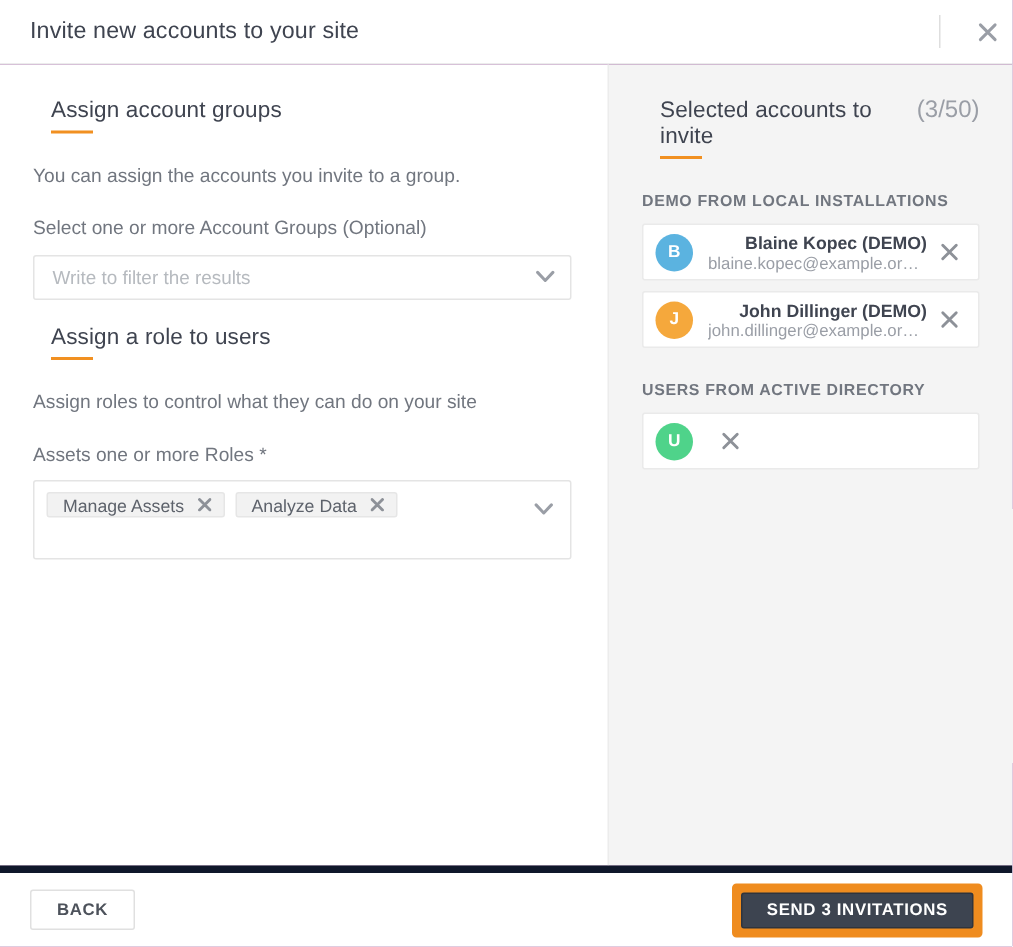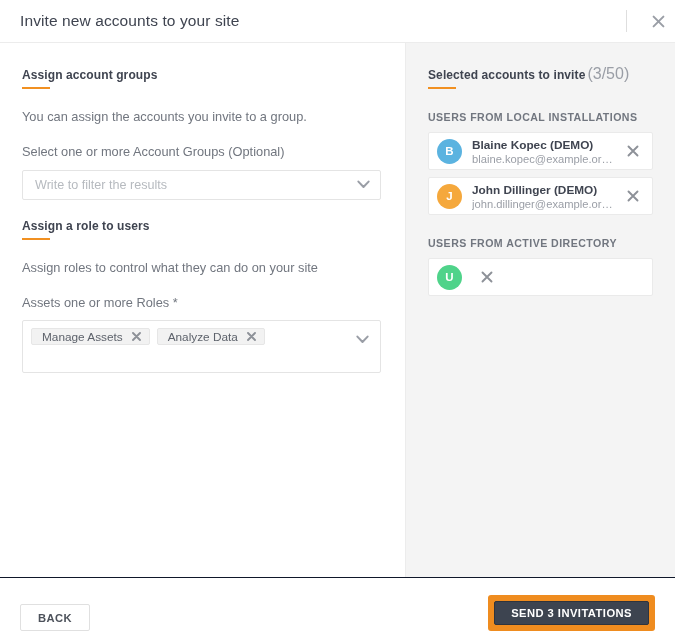--- a/index.html
+++ b/index.html
@@ -76,27 +76,28 @@
   }
   .right-pane {
     flex: 1 1 auto;
     background: #f4f4f4;
     padding: 22px 22px 0 22px;
     overflow: hidden;
   }
 
   
   .section-head {
-    font-size: 12px;
+    font-size: 15px;
     color: #3f4450;
-    font-weight: 700;
+    font-weight: 400;
     position: relative;
     display: inline-block;
     padding-bottom: 7px;
     letter-spacing: .1px;
+    margin-left: 12px;
   }
   .section-head::after {
     content: "";
     position: absolute;
     left: 0;
     bottom: 0;
     width: 28px;
     height: 2px;
     background: #f19021;
   }
@@ -222,20 +223,21 @@
     justify-content: center;
     margin-right: 10px;
   }
   .user-meta {
     flex: 1 1 auto;
     min-width: 0;
     display: flex;
     flex-direction: column;
     justify-content: center;
     gap: 1px;
+    text-align: right;
   }
   .user-name {
     font-size: 11.8px;
     color: #3f4450;
     font-weight: 700;
     white-space: nowrap;
     overflow: hidden;
     text-overflow: ellipsis;
   }
   .user-email {
@@ -255,23 +257,23 @@
     cursor: pointer;
     margin-left: 6px;
   }
   .card-remove svg { display: block; }
 
   
   .modal-footer {
     flex: 0 0 54px;
     height: 54px;
     background: #ffffff;
-    border-top: 1px solid #0f172a;
-    display: flex;
-    align-items: flex-end;
+    border-top: 5px solid #0f172a;
+    display: flex;
+    align-items: center;
     padding: 0 20px;
   }
   .btn-back {
     background: #ffffff;
     border: 1px solid #e0e0e0;
     border-radius: 2px;
     height: 27px;
     padding: 0 17px;
     font-size: 11.2px;
     font-weight: 700;
@@ -375,21 +377,21 @@
 
     </div>
 
     <div class="right-pane">
 
       <div class="head-row">
         <span class="section-head">Selected accounts to invite</span>
         <span class="count-badge">(3/50)</span>
       </div>
 
-      <div class="group-title">USERS FROM LOCAL INSTALLATIONS</div>
+      <div class="group-title">DEMO FROM LOCAL INSTALLATIONS</div>
 
       <div class="user-card">
         <span class="avatar" style="background:#5bb3e0">B</span>
         <span class="user-meta">
           <span class="user-name">Blaine Kopec (DEMO)</span>
           <span class="user-email">blaine.kopec@example.org.in...</span>
         </span>
         <span class="card-remove">
           <svg width="12" height="12" viewBox="0 0 12 12" aria-hidden="true">
             <path d="M1.5 1.5 L10.5 10.5 M10.5 1.5 L1.5 10.5" stroke="currentColor" stroke-width="1.9" stroke-linecap="round"></path>

